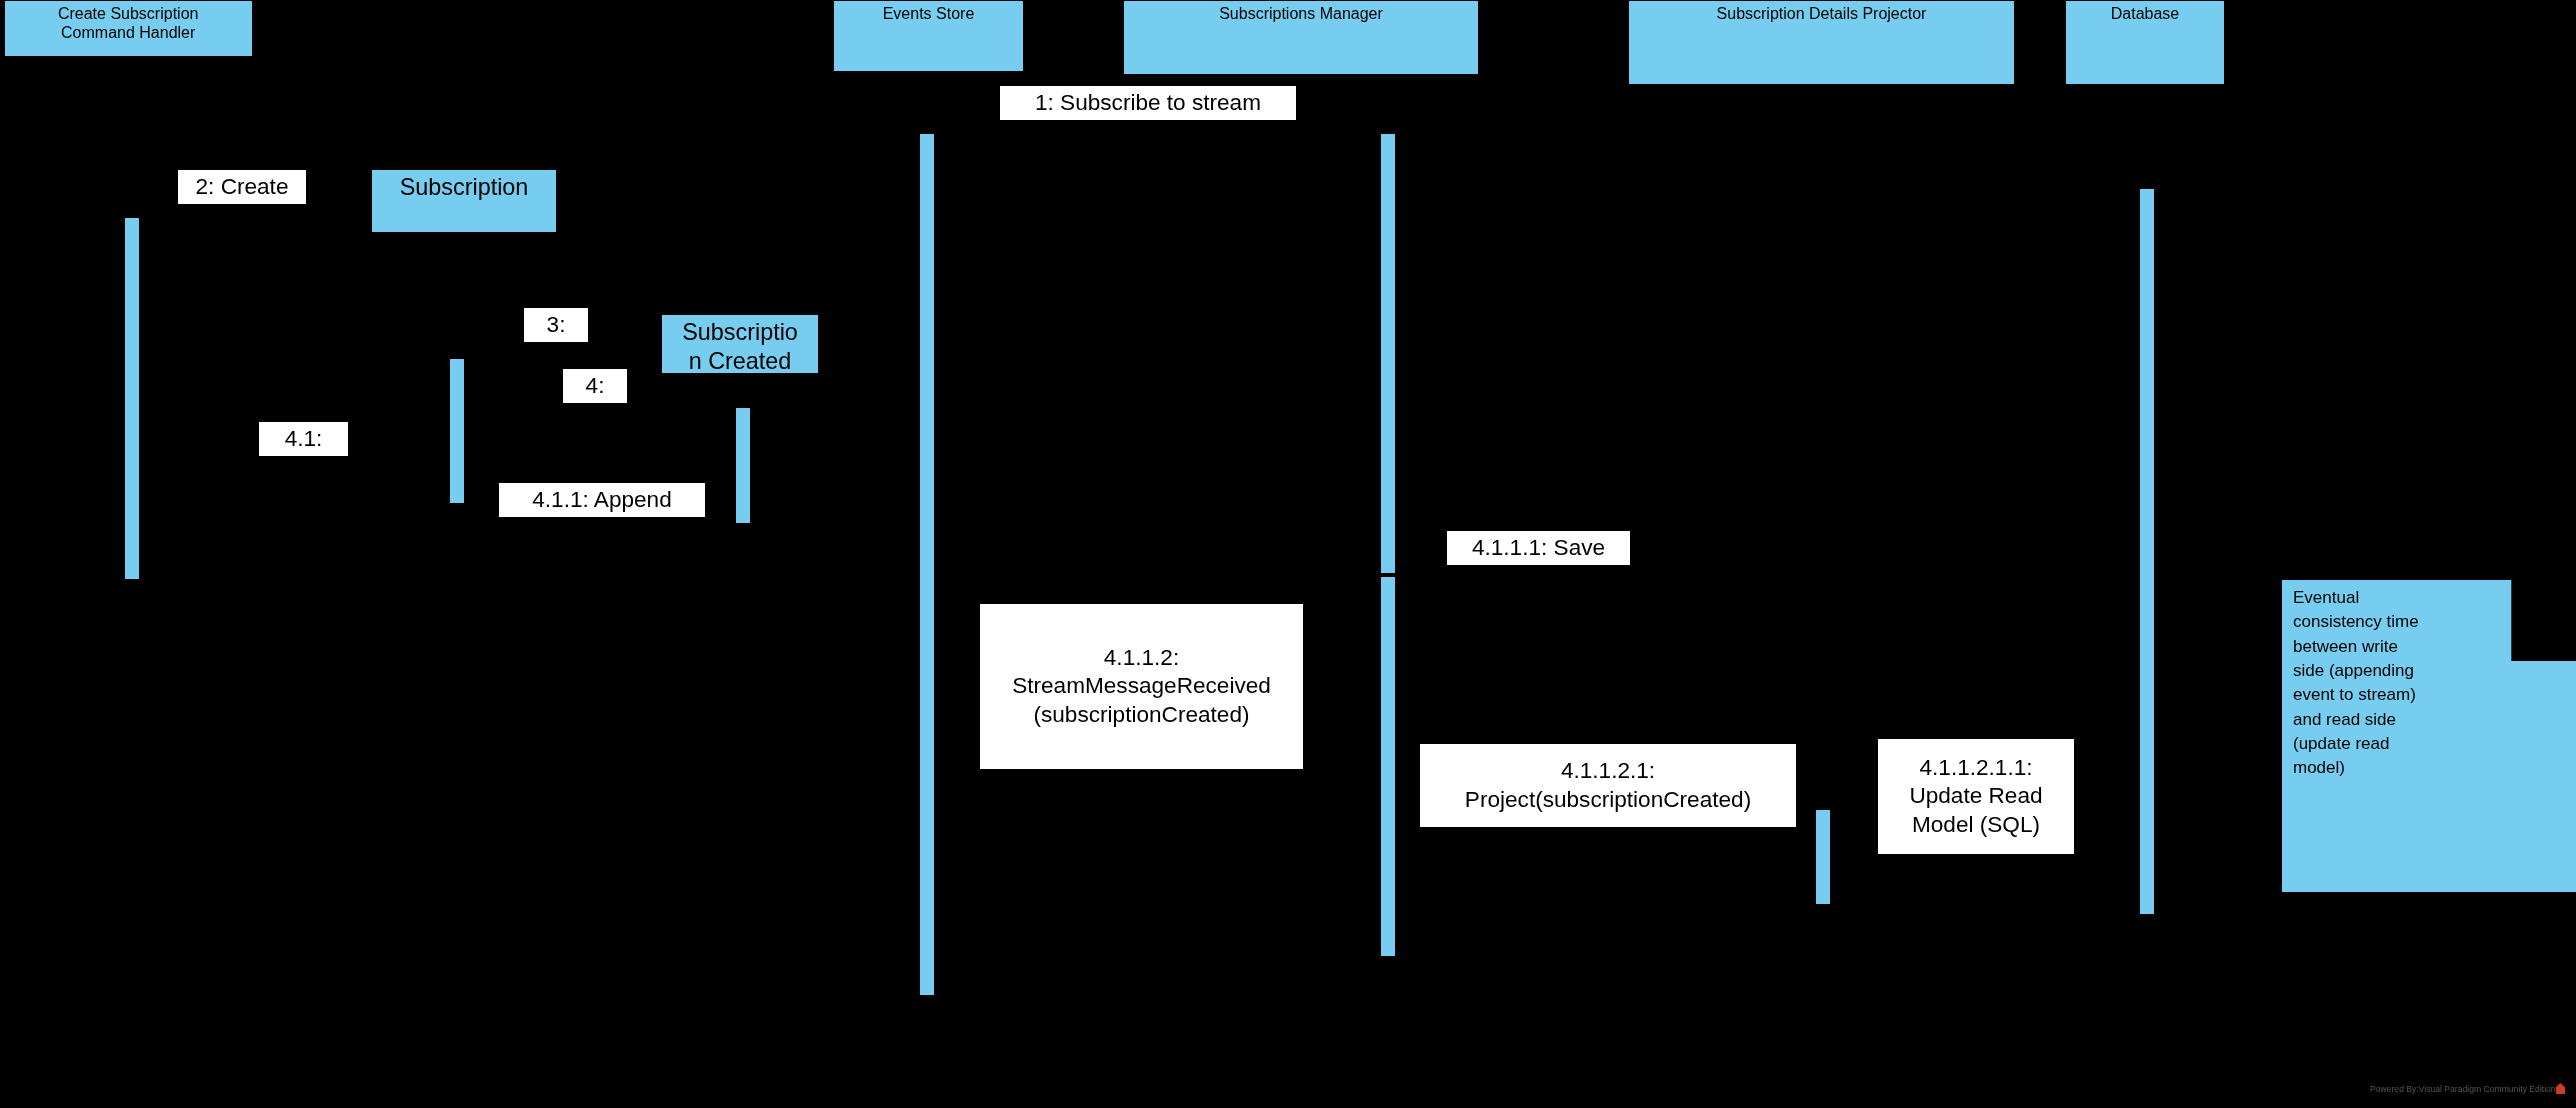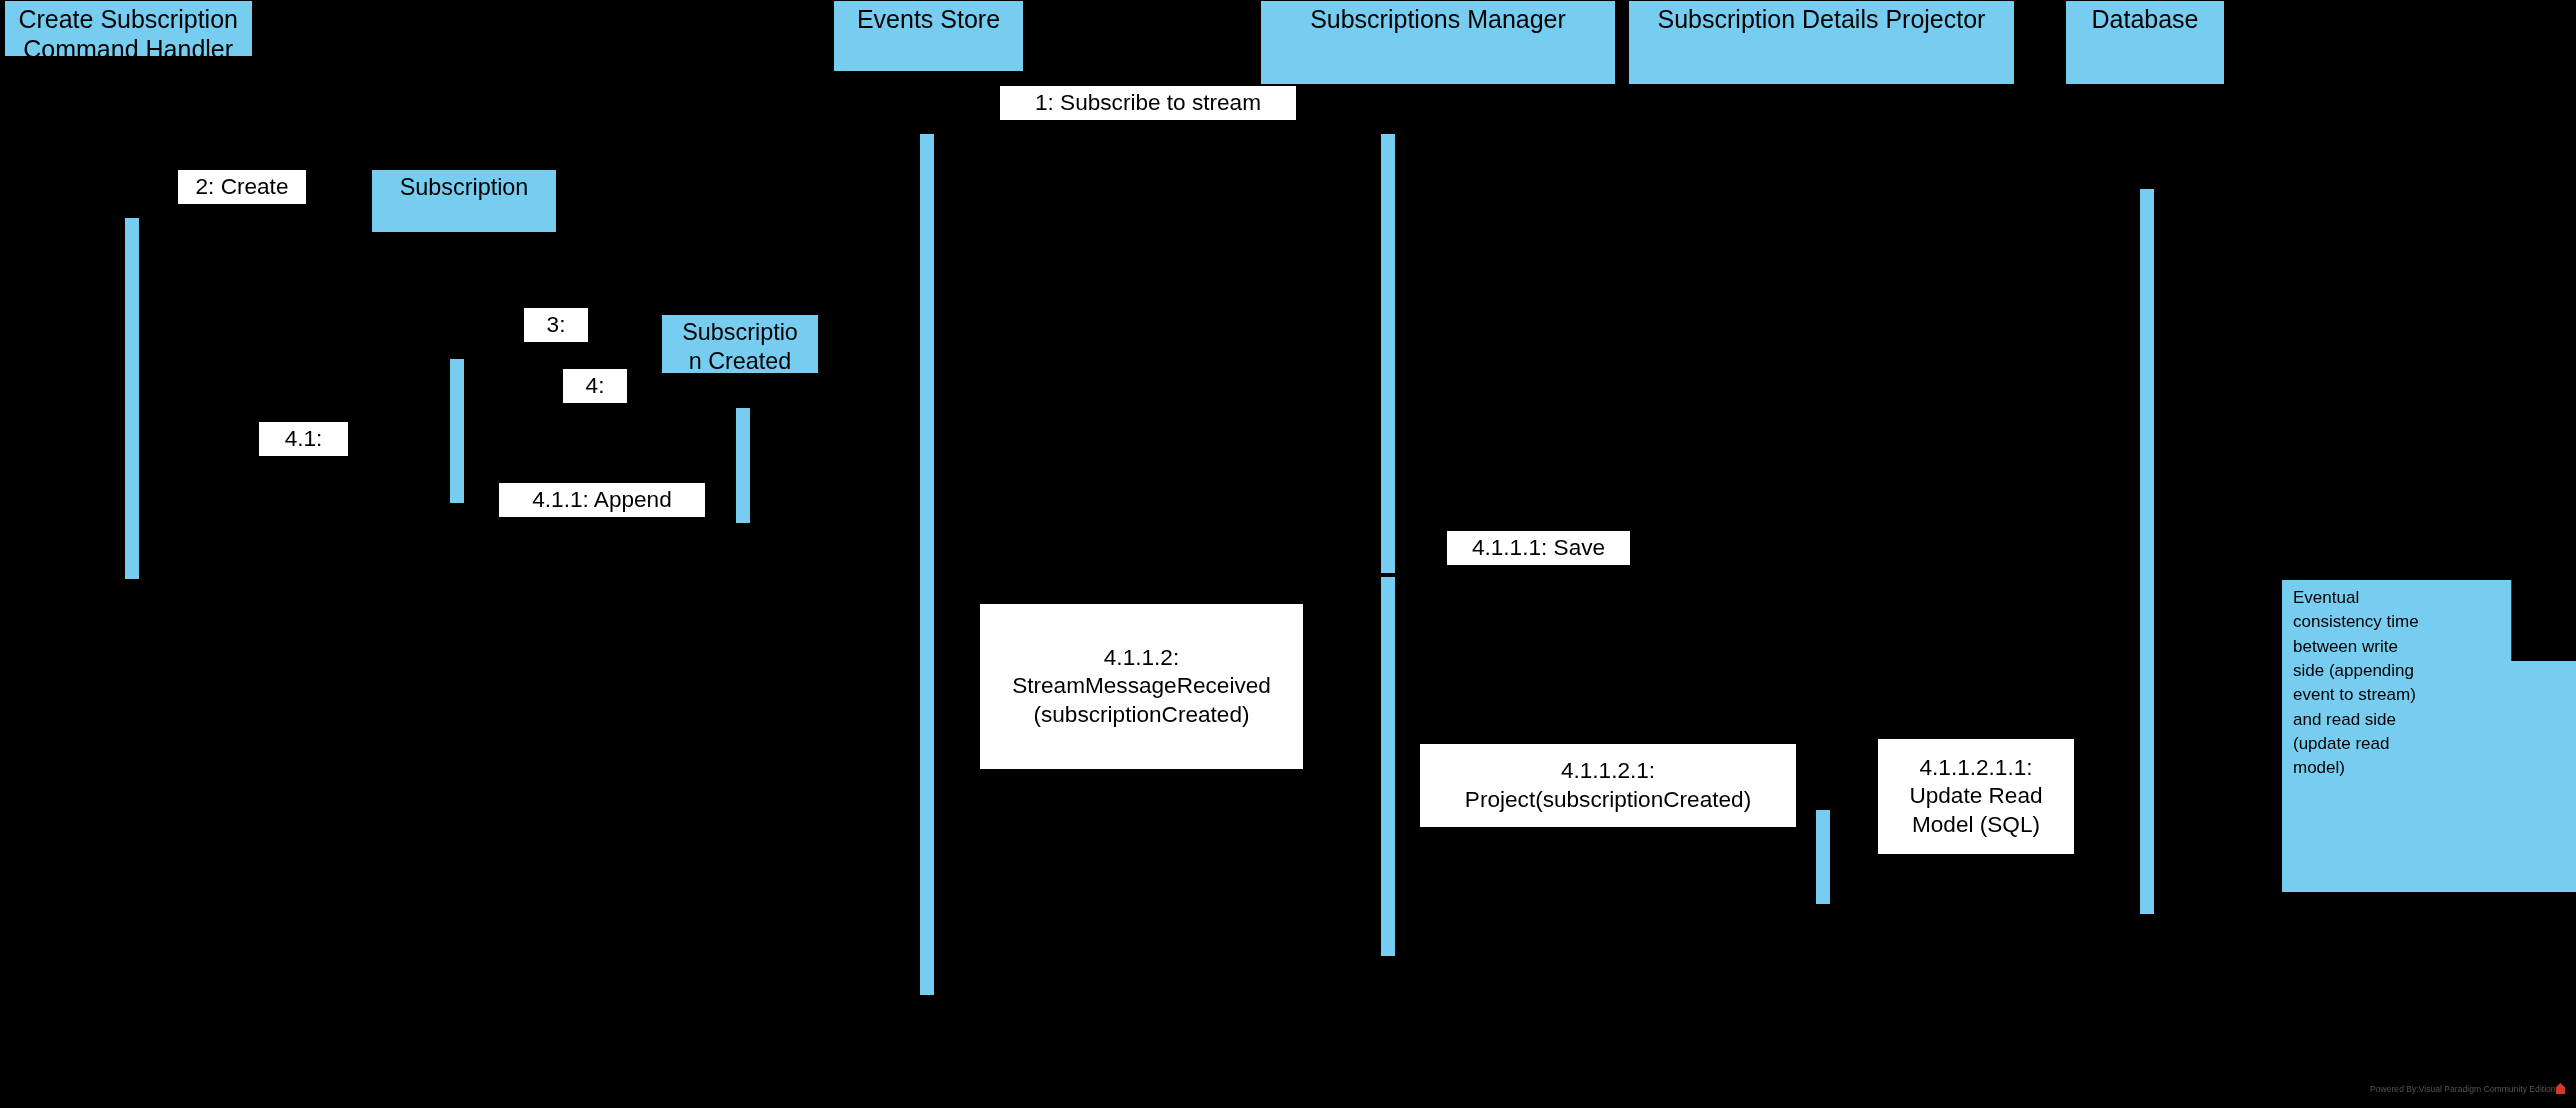--- a/index.html
+++ b/index.html
@@ -17,21 +17,21 @@
     background: #000000;
     overflow: hidden;
   }
 
   
   .lifeline-head {
     position: absolute;
     background: #77CDEF;
     color: #000000;
     text-align: center;
-    font-size: 25px;
+    font-size: 16px;
     line-height: 1.22;
     padding-top: 3.1px;
     box-sizing: border-box;
     white-space: pre-line;
     overflow: hidden;
   }
 
   
   .activation {
     position: absolute;
@@ -110,21 +110,21 @@
 </head>
 <body>
 
 <div id="canvas">
 
   <div class="lifeline-head" style="left:4.7px; top:0.8px; width:247px; height:55px;">Create Subscription
 Command Handler</div>
 
   <div class="lifeline-head" style="left:834px; top:0.8px; width:189px; height:70px;">Events Store</div>
 
-  <div class="lifeline-head" style="left:1261px; top:0.8px; width:354px; height:83px;">Subscriptions Manager</div>
+  <div class="lifeline-head" style="left:1124px; top:0.8px; width:354px; height:73px;">Subscriptions Manager</div>
 
   <div class="lifeline-head" style="left:2066px; top:0.8px; width:158px; height:83px;">Database</div>
 
   <div class="lifeline-head" style="left:1629px; top:0.8px; width:385px; height:83px;">Subscription Details Projector</div>
 
   <div class="created-box" style="left:372px; top:170px; width:184px; height:62px;">Subscription</div>
 
   <div class="created-box" style="left:662px; top:315px; width:156px; height:58px;">Subscriptio
 n Created</div>
 

